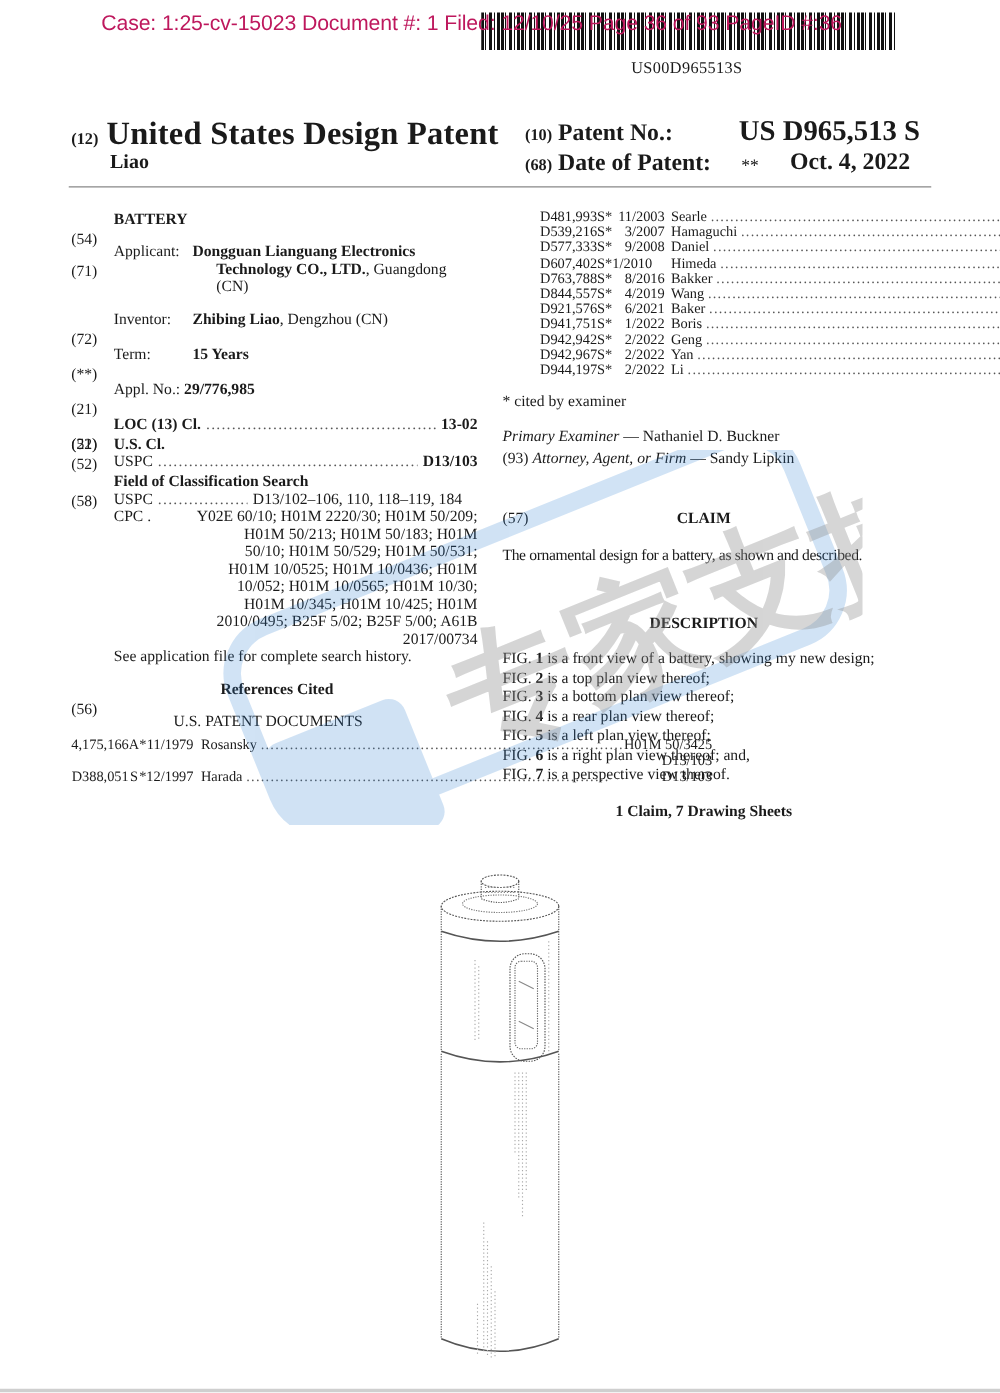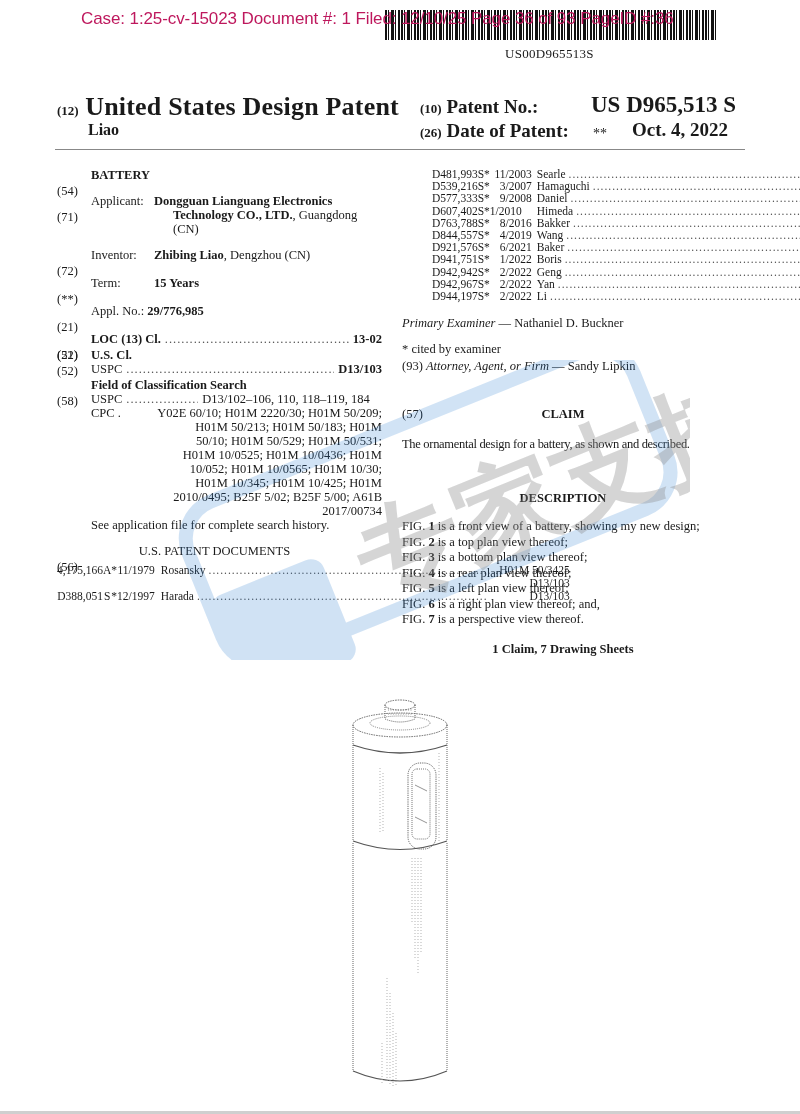--- a/index.html
+++ b/index.html
@@ -75,21 +75,21 @@
 </div>
 <div class="abs inventor-surname">Liao</div>
 
 <div class="abs patent-no-row">
   <span class="title-num">(10)</span>
   <span>Patent No.:</span>
 </div>
 <div class="abs patent-no-value">US D965,513 S</div>
 
 <div class="abs date-row">
-  <span class="title-num">(26)</span>
+  <span class="title-num">(68)</span>
   <span>Date of Patent:</span>
 </div>
 <div class="abs date-stars">**</div>
 <div class="abs date-value">Oct. 4, 2022</div>
 
 <div class="abs rule"></div>
 
 <div class="abs left-col">
 
   <div class="field" style="margin-bottom:12px;">
@@ -173,20 +173,21 @@
           <div>2010/0495; B25F 5/02; B25F 5/00; A61B</div>
           <div>2017/00734</div>
         </div>
       </div>
       <div>See application file for complete search history.</div>
     </div>
   </div>
 
   <div class="field">
     <span class="code">(56)</span>
+    <div class="body center bold" style="padding-right:30px;">References Cited</div>
     <div class="center" style="margin-top:12px; margin-right:10px;">U.S. PATENT DOCUMENTS</div>
     <table class="refs-table">
       <tbody>
           <tr>
         <td class="right">4,175,166</td>
         <td class="center" style="width:14px;">A</td>
         <td class="center" style="width:12px;">*</td>
         <td class="right" style="width:44px; padding-right:6px;">11/1979</td>
         <td style="width:112px;">
               <div class="name-dots">
@@ -353,25 +354,25 @@
           <td>
             <div class="name-dots">
               <span>Li</span>
               <span class="dots"></span>
             </div>
           </td>
         </tr>
       </tbody>
   </table>
 
+  <div style="margin-top:12px;">* cited by examiner</div>
+
   <div style="margin-top:14px;">
     <span class="italic">Primary Examiner</span><span> — Nathaniel D. Buckner</span>
   </div>
-
-  <div style="margin-top:12px;">* cited by examiner</div>
   <div style="margin-top:3px;">
     <span>(93)</span>
     <span class="italic">Attorney, Agent, or Firm</span><span> — Sandy Lipkin</span>
   </div>
 
   <div style="margin-top:34px; position:relative;">
     <span style="position:absolute; left:0; top:0;">(57)</span>
     <div class="center bold">CLAIM</div>
     <div style="margin-top:16px; letter-spacing:-0.3px;">The ornamental design for a battery, as shown and described.</div>
   </div>

